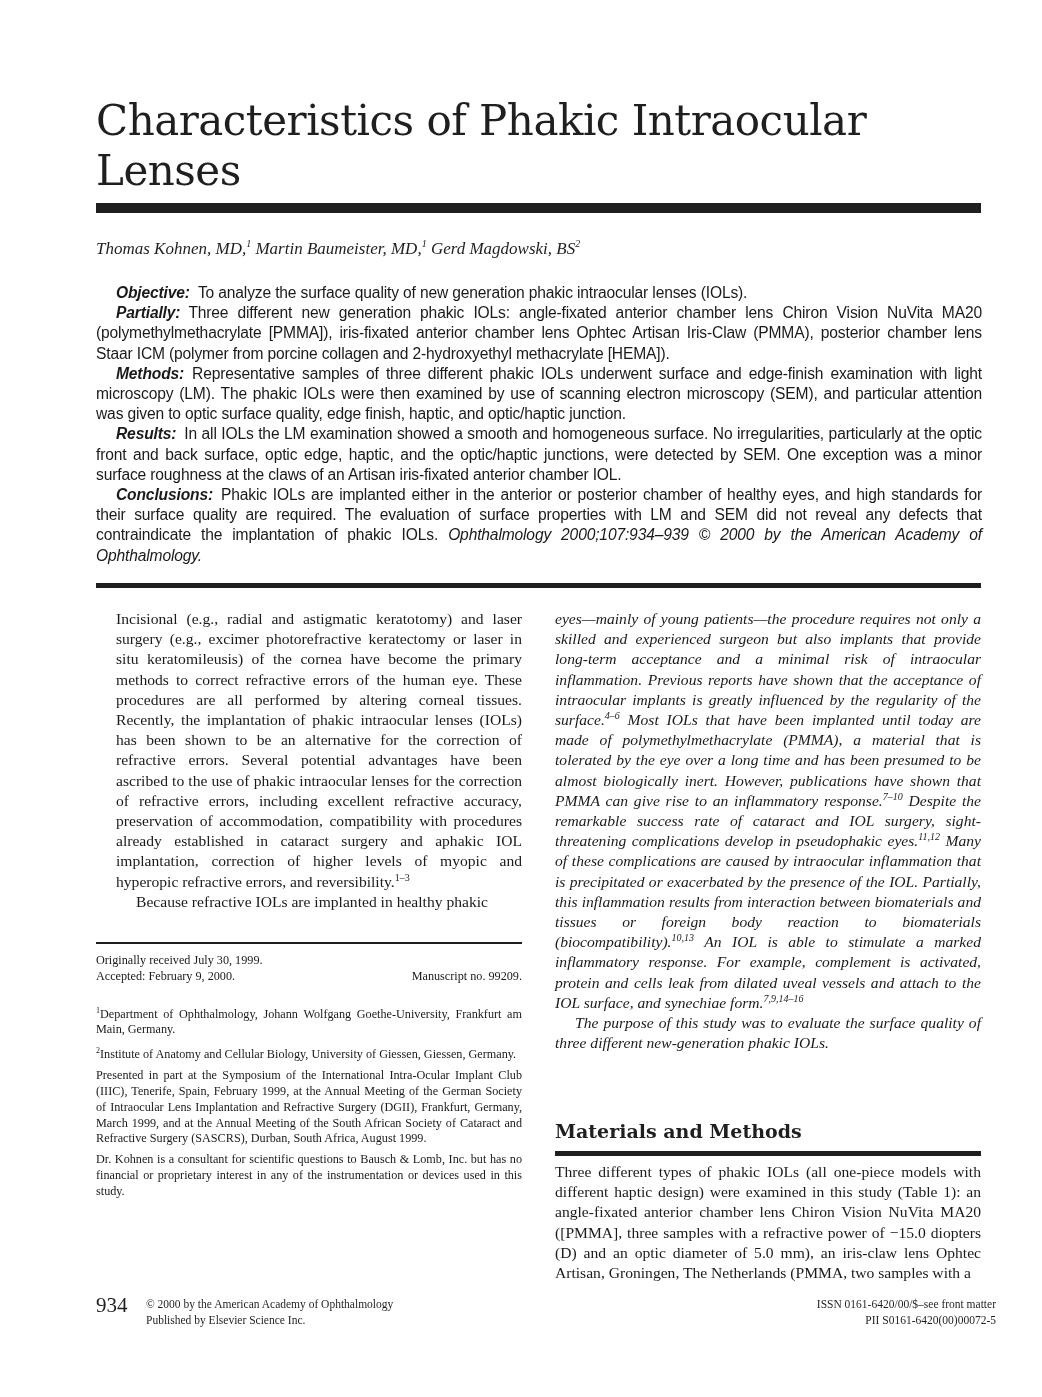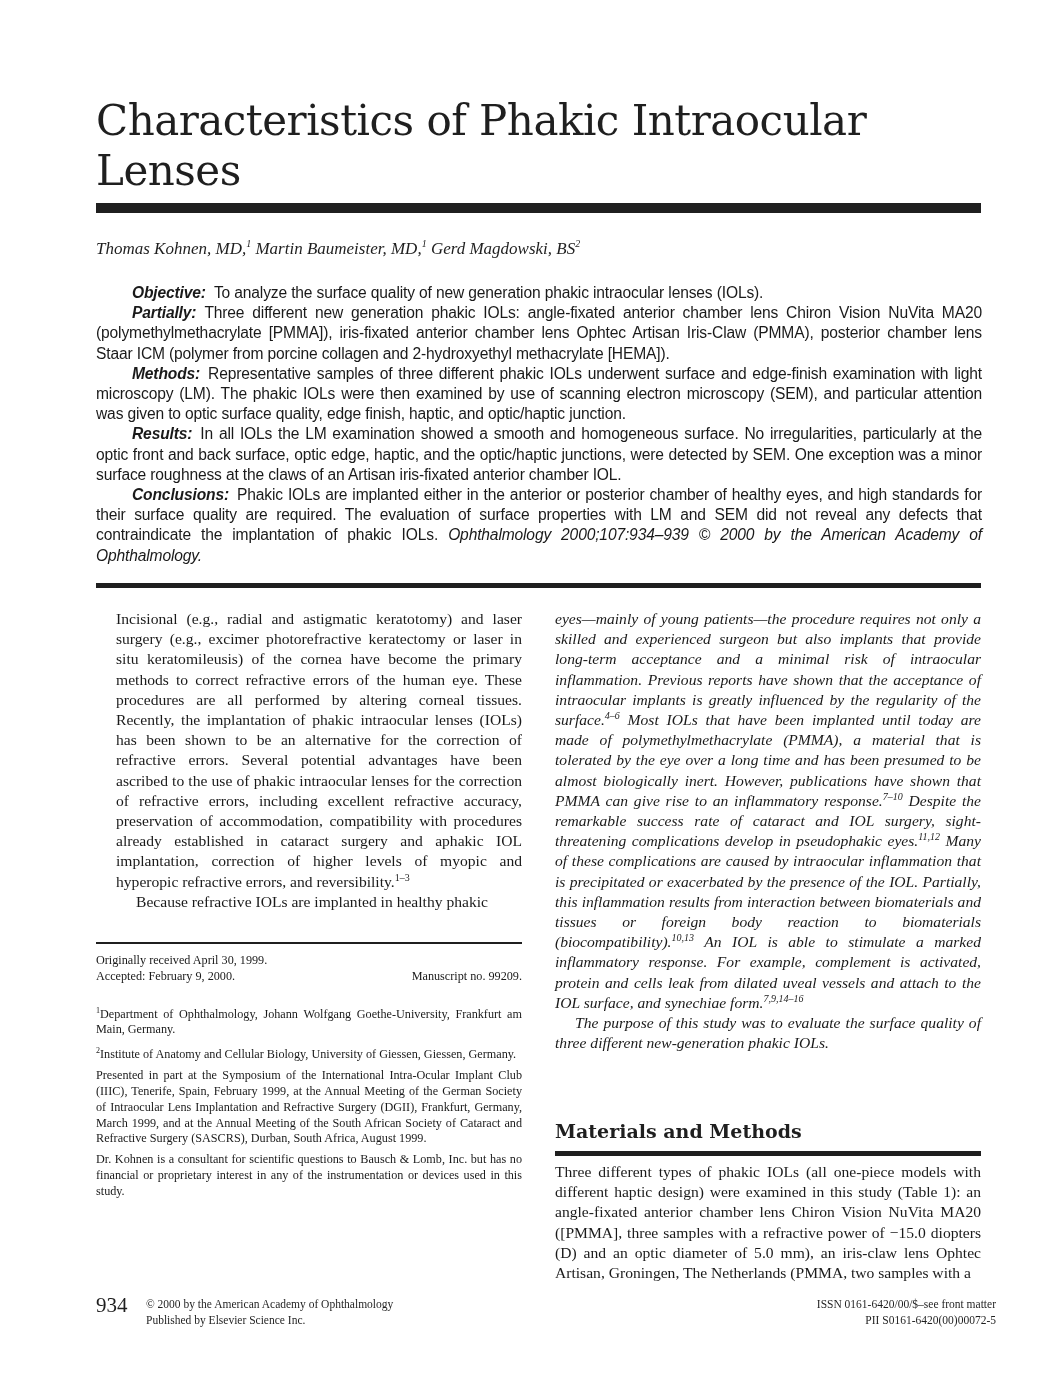--- a/index.html
+++ b/index.html
@@ -15,21 +15,21 @@
     left: 96px; top: 238px; font-family: "Liberation Serif", serif; font-style: italic;
     font-size: 17px; color: #1f1f1f;
   }
   .authors sup { font-size: 10px; }
   .abstract {
     left: 96px; top: 283px; width: 886px;
     font-family: "Liberation Sans", sans-serif; font-size: 15.6px; line-height: 20.2px;
     text-align: justify; color: #1a1a1a; letter-spacing: -0.15px;
   }
   .abstract p { margin: 0; text-indent: 20px; }
-  .abstract .lbl { font-weight: bold; font-style: italic; margin-right: 8px; margin-left: 16px; }
+  .abstract .lbl { font-weight: bold; font-style: italic; margin-right: 8px; }
   .abstract .it { font-style: italic; }
   .abstract-rule { left: 96px; top: 583px; width: 885px; height: 5px; background: #1f1f1f; }
 
   .col { font-family: "Liberation Serif", serif; font-size: 15.6px; line-height: 20.2px; text-align: justify; color: #1a1a1a; }
   .col p { margin: 0; }
   .col sup { font-size: 10px; line-height: 0; }
   .left-col { left: 116px; top: 609px; width: 406px; }
   .right-col { left: 555px; top: 609px; width: 426px; font-style: italic; }
   .indent { text-indent: 20px; }
 
@@ -78,21 +78,21 @@
 </div>
 <div class="abs abstract-rule"></div>
 
 <div class="abs col left-col">
   <p><span>Incisional (e.g., radial and astigmatic keratotomy) and laser surgery (e.g., excimer photorefractive keratectomy or laser in situ keratomileusis) of the cornea have become the primary methods to correct refractive errors of the human eye. These procedures are all performed by altering corneal tissues. Recently, the implantation of phakic intraocular lenses (IOLs) has been shown to be an alternative for the correction of refractive errors. Several potential advantages have been ascribed to the use of phakic intraocular lenses for the correction of refractive errors, including excellent refractive accuracy, preservation of accommodation, compatibility with procedures already established in cataract surgery and aphakic IOL implantation, correction of higher levels of myopic and hyperopic refractive errors, and reversibility.</span><sup>1–3</sup></p>
   <p class="indent">Because refractive IOLs are implanted in healthy phakic</p>
 </div>
 
 <div class="abs fn-rule"></div>
 <div class="abs footnotes">
-  <p class="tight">Originally received April 30, 1999.</p>
+  <p class="tight">Originally received July 30, 1999.</p>
   <div class="accepted-row">
     <span>Accepted: February 9, 2000.</span>
     <span>Manuscript no. 99209.</span>
   </div>
   <p><sup>1</sup><span>Department of Ophthalmology, Johann Wolfgang Goethe-University, Frankfurt am Main, Germany.</span></p>
   <p><sup>2</sup><span>Institute of Anatomy and Cellular Biology, University of Giessen, Giessen, Germany.</span></p>
   <p>Presented in part at the Symposium of the International Intra-Ocular Implant Club (IIIC), Tenerife, Spain, February 1999, at the Annual Meeting of the German Society of Intraocular Lens Implantation and Refractive Surgery (DGII), Frankfurt, Germany, March 1999, and at the Annual Meeting of the South African Society of Cataract and Refractive Surgery (SASCRS), Durban, South Africa, August 1999.</p>
   <p>Dr. Kohnen is a consultant for scientific questions to Bausch &amp; Lomb, Inc. but has no financial or proprietary interest in any of the instrumentation or devices used in this study.</p>
 </div>
 

